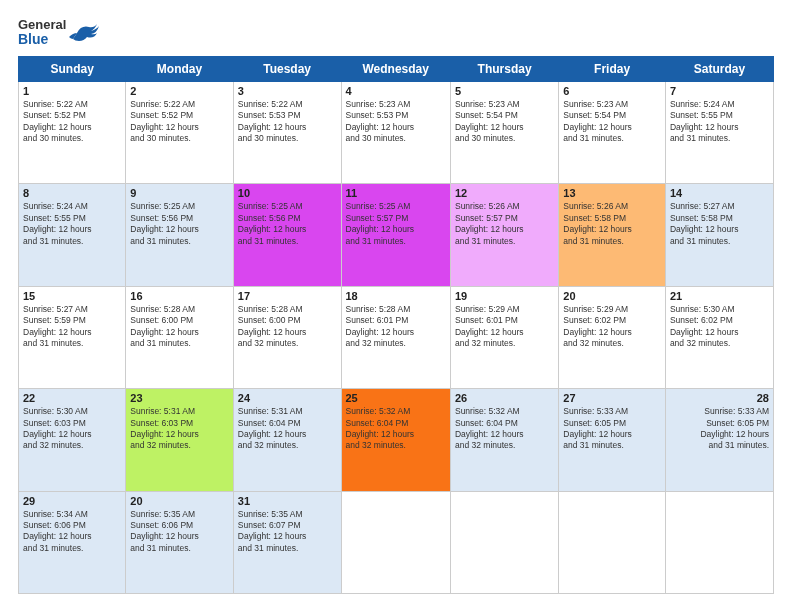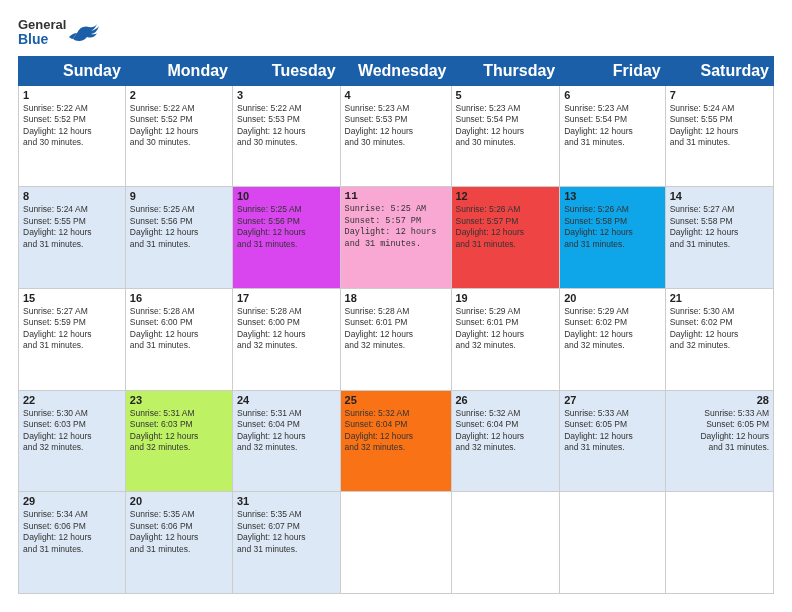--- a/index.html
+++ b/index.html
@@ -42,22 +42,22 @@
     .calendar {
       flex: 1;
       border-collapse: collapse;
       width: 100%;
       font-size: 9px;
     }
     .calendar th {
       background-color: #1a5fa8;
       color: #fff;
       padding: 5px 4px;
-      text-align: right;
-      font-size: 16px;
+      text-align: center;
+      font-size: 12px;
       font-weight: bold;
       border: 1px solid #1a5fa8;
     }
     .calendar td {
       border: 1px solid #ccc;
       vertical-align: top;
       padding: 3px 4px;
       width: 113px;
       height: 85px;
     }
@@ -153,29 +153,29 @@
             <div class="day-info">Sunrise: 5:24 AM<br>Sunset: 5:55 PM<br>Daylight: 12 hours<br>and 31 minutes.</div>
           </td>
           <td style="background-color: rgb(220, 232, 245);">
             <span class="day-num">9</span>
             <div class="day-info">Sunrise: 5:25 AM<br>Sunset: 5:56 PM<br>Daylight: 12 hours<br>and 31 minutes.</div>
           </td>
           <td style="background-color: #d946ef;">
             <span class="day-num">10</span>
             <div class="day-info">Sunrise: 5:25 AM<br>Sunset: 5:56 PM<br>Daylight: 12 hours<br>and 31 minutes.</div>
           </td>
-          <td style="background-color: #f9a8d4; font-family: Liberation Mono, monospace;">
+          <td style="background-color: #d946ef;">
             <span class="day-num">11</span>
             <div class="day-info">Sunrise: 5:25 AM<br>Sunset: 5:57 PM<br>Daylight: 12 hours<br>and 31 minutes.</div>
           </td>
-          <td style="background-color: #ef4444;">
+          <td style="background-color: #f0abfc;">
             <span class="day-num">12</span>
             <div class="day-info">Sunrise: 5:26 AM<br>Sunset: 5:57 PM<br>Daylight: 12 hours<br>and 31 minutes.</div>
           </td>
-          <td style="background-color: #0ea5e9;">
+          <td style="background-color: #fdba74;">
             <span class="day-num">13</span>
             <div class="day-info">Sunrise: 5:26 AM<br>Sunset: 5:58 PM<br>Daylight: 12 hours<br>and 31 minutes.</div>
           </td>
           <td style="background-color: rgb(220, 232, 245);">
             <span class="day-num">14</span>
             <div class="day-info">Sunrise: 5:27 AM<br>Sunset: 5:58 PM<br>Daylight: 12 hours<br>and 31 minutes.</div>
           </td>
         </tr>
         <tr>
           <td>

